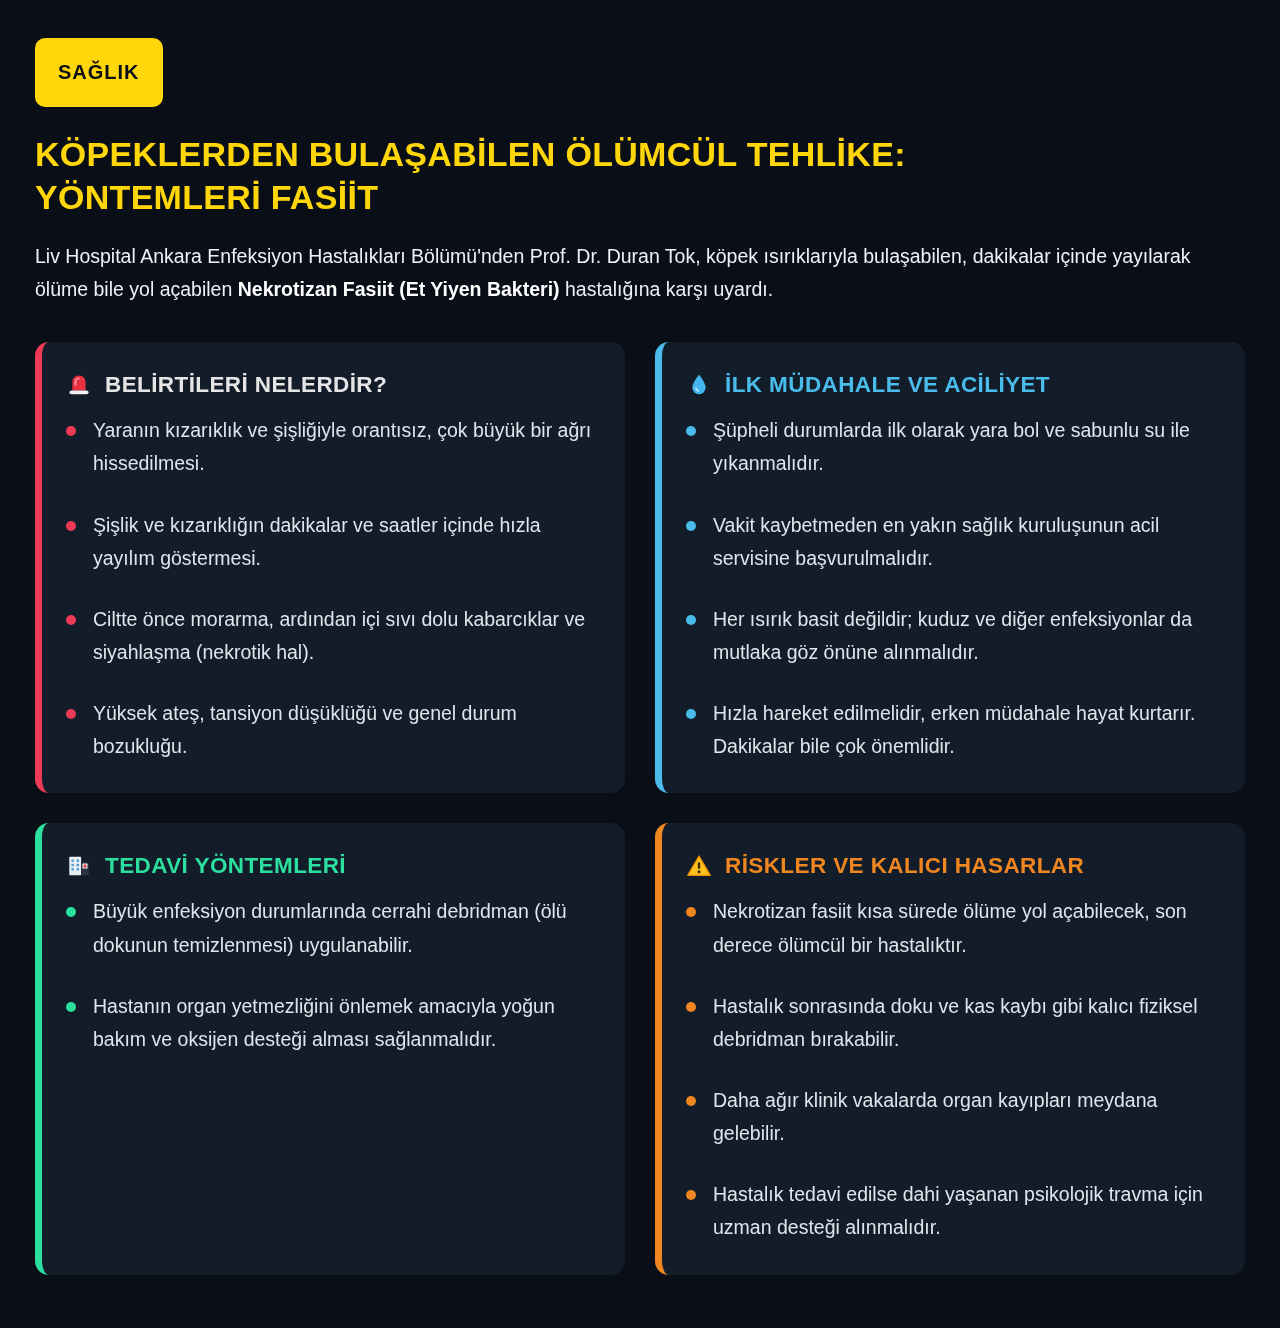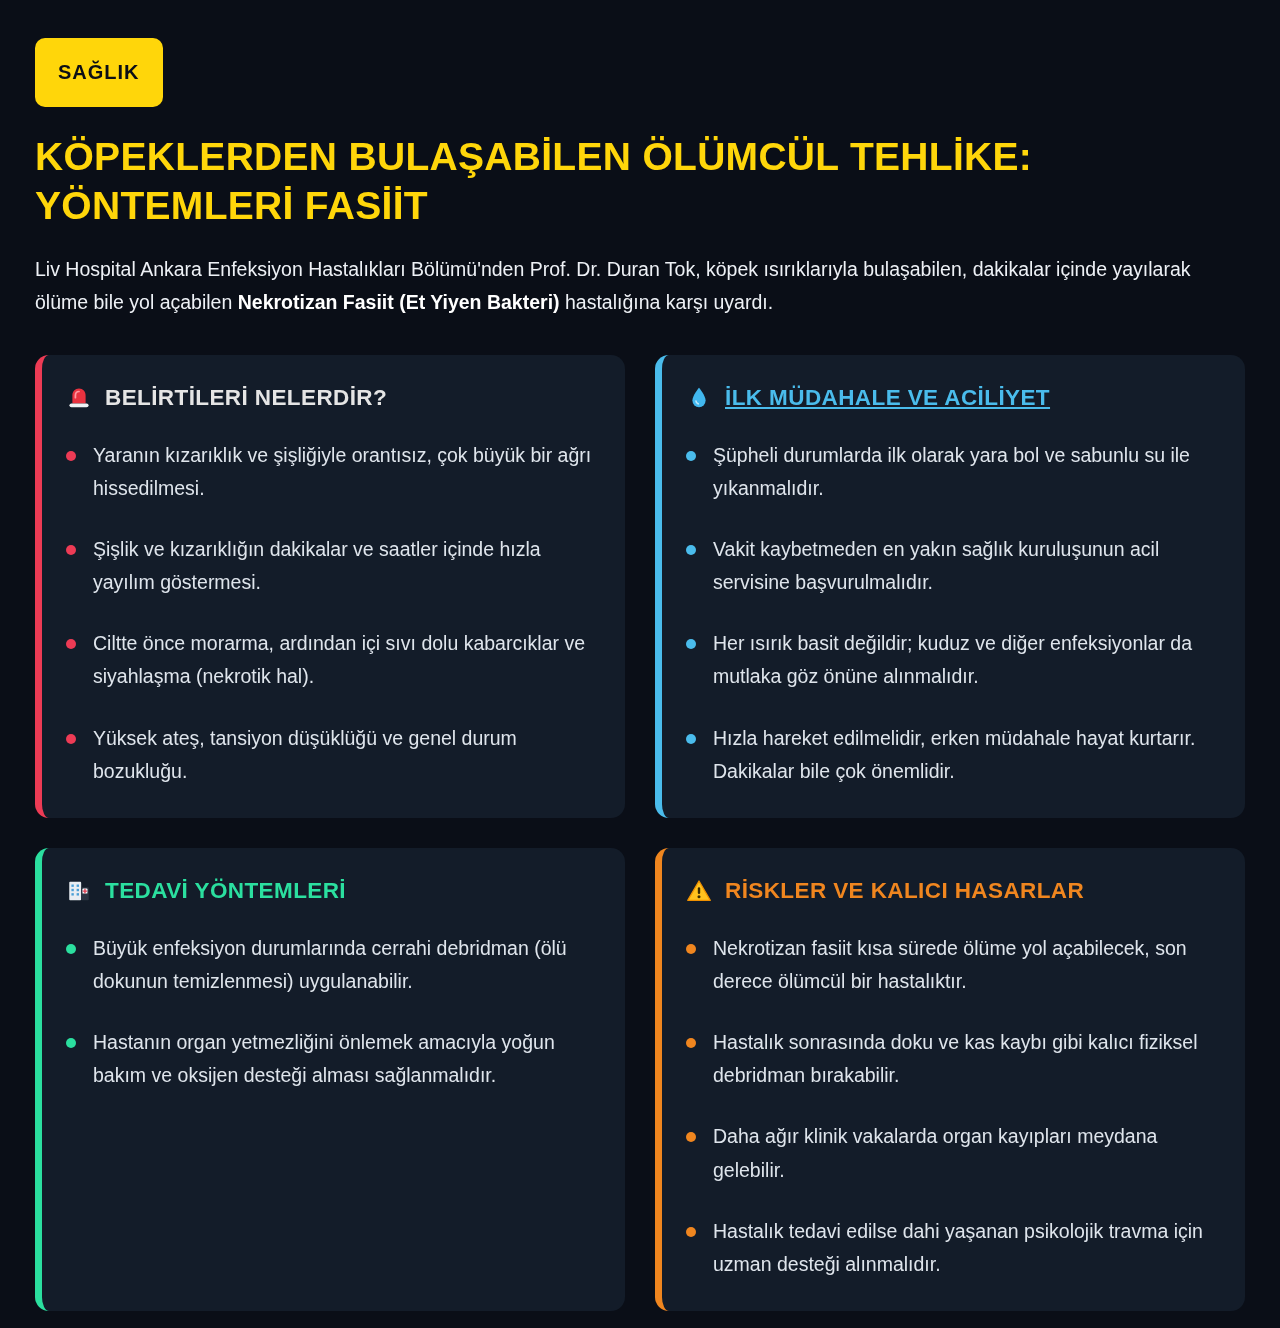--- a/index.html
+++ b/index.html
@@ -20,21 +20,21 @@
     font-size: 20px;
     letter-spacing: 1px;
     padding: 23px 23px;
     border-radius: 10px;
   }
 
   
   .title {
     margin-top: 26px;
     color: #FFD60A;
-    font-size: 39px;
+    font-size: 34px;
     font-weight: 800;
     line-height: 1.25;
     letter-spacing: 0.3px;
   }
   .title span { display: block; }
 
   
   .intro {
     margin-top: 22px;
     font-size: 19.5px;
@@ -66,27 +66,27 @@
 
   .card-head {
     display: flex;
     align-items: center;
     gap: 13px;
     font-size: 22.5px;
     font-weight: 800;
     letter-spacing: 0.4px;
   }
   .card--red    .card-head { color: #e5e5e5; }
-  .card--blue   .card-head { color: #4ABCEC; text-decoration: underline; }
+  .card--blue   .card-head { color: #4ABCEC; }
   .card--green  .card-head { color: #2BDF9F; }
   .card--orange .card-head { color: #F0861F; }
   .card-head .icon { width: 26px; height: 26px; flex: 0 0 auto; display: inline-flex; }
   .card-head .icon svg { width: 100%; height: 100%; }
 
-  .card ul { list-style: none; margin-top: 28px; }
+  .card ul { list-style: none; margin-top: 16px; }
   .card li {
     display: flex;
     align-items: flex-start;
     gap: 17px;
     font-size: 19.5px;
     line-height: 1.7;
     color: #dfe5ec;
     margin-bottom: 28px;
   }
   .card li:last-child { margin-bottom: 0; justify-content: center; }

